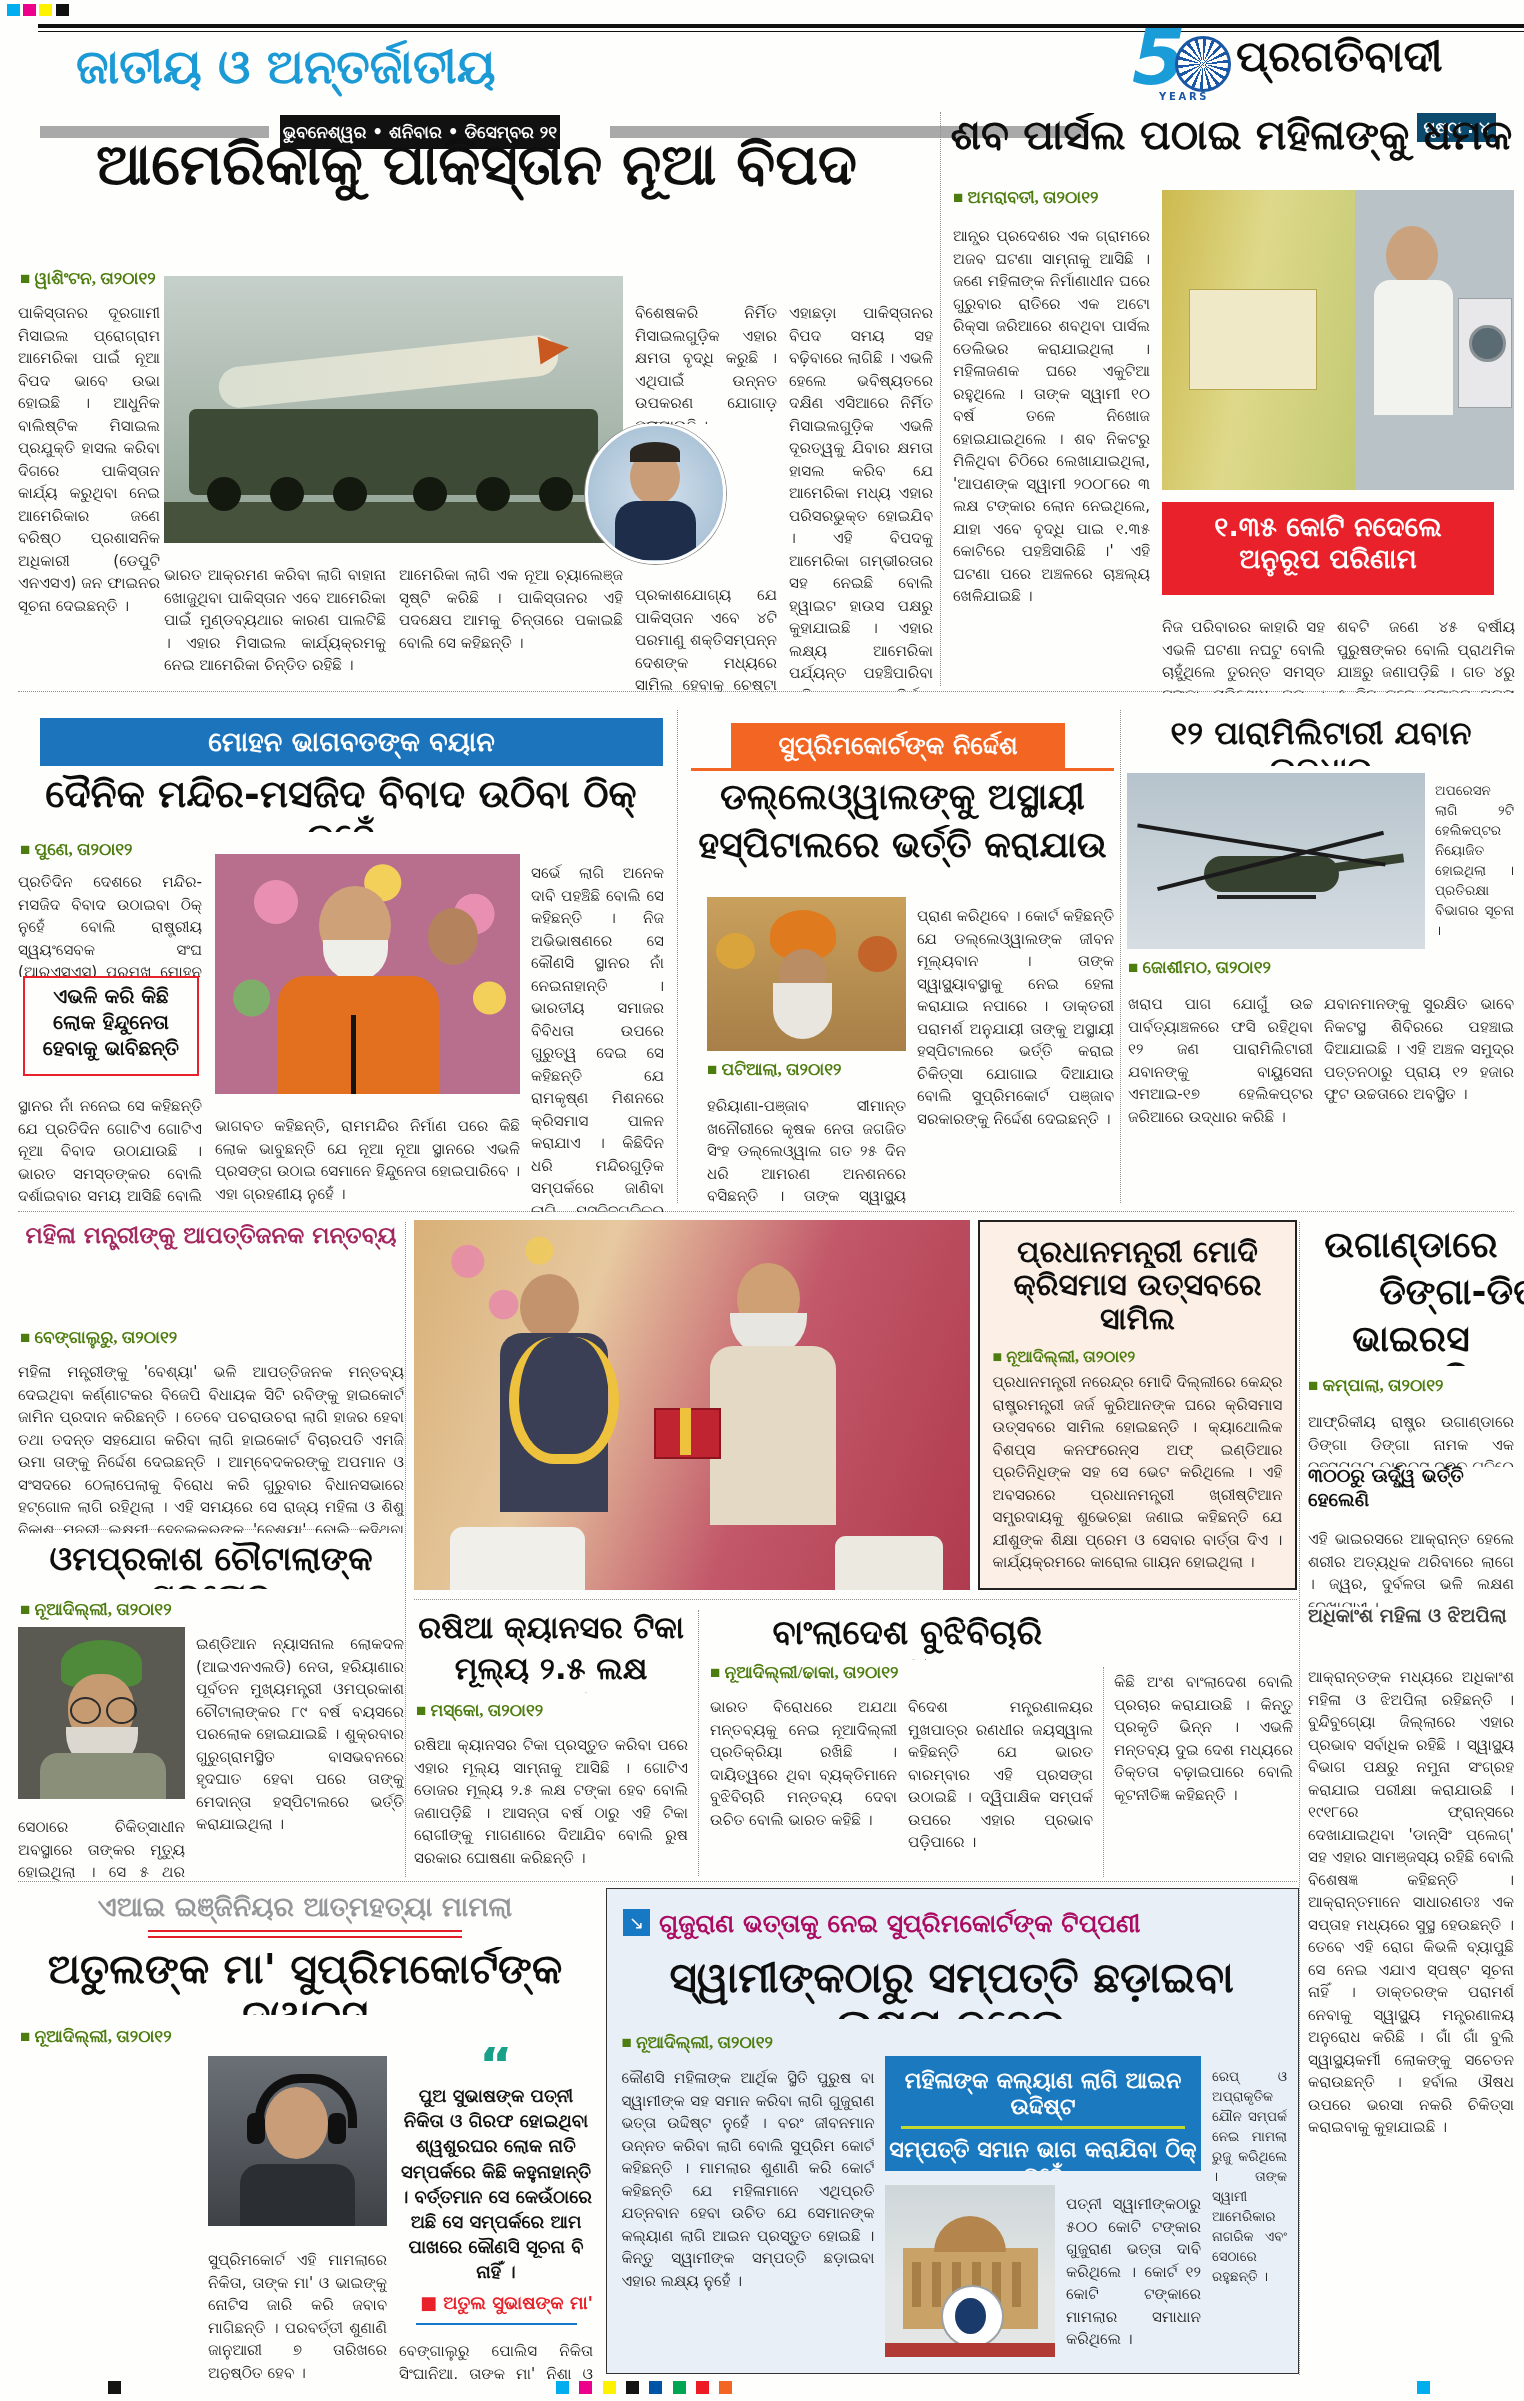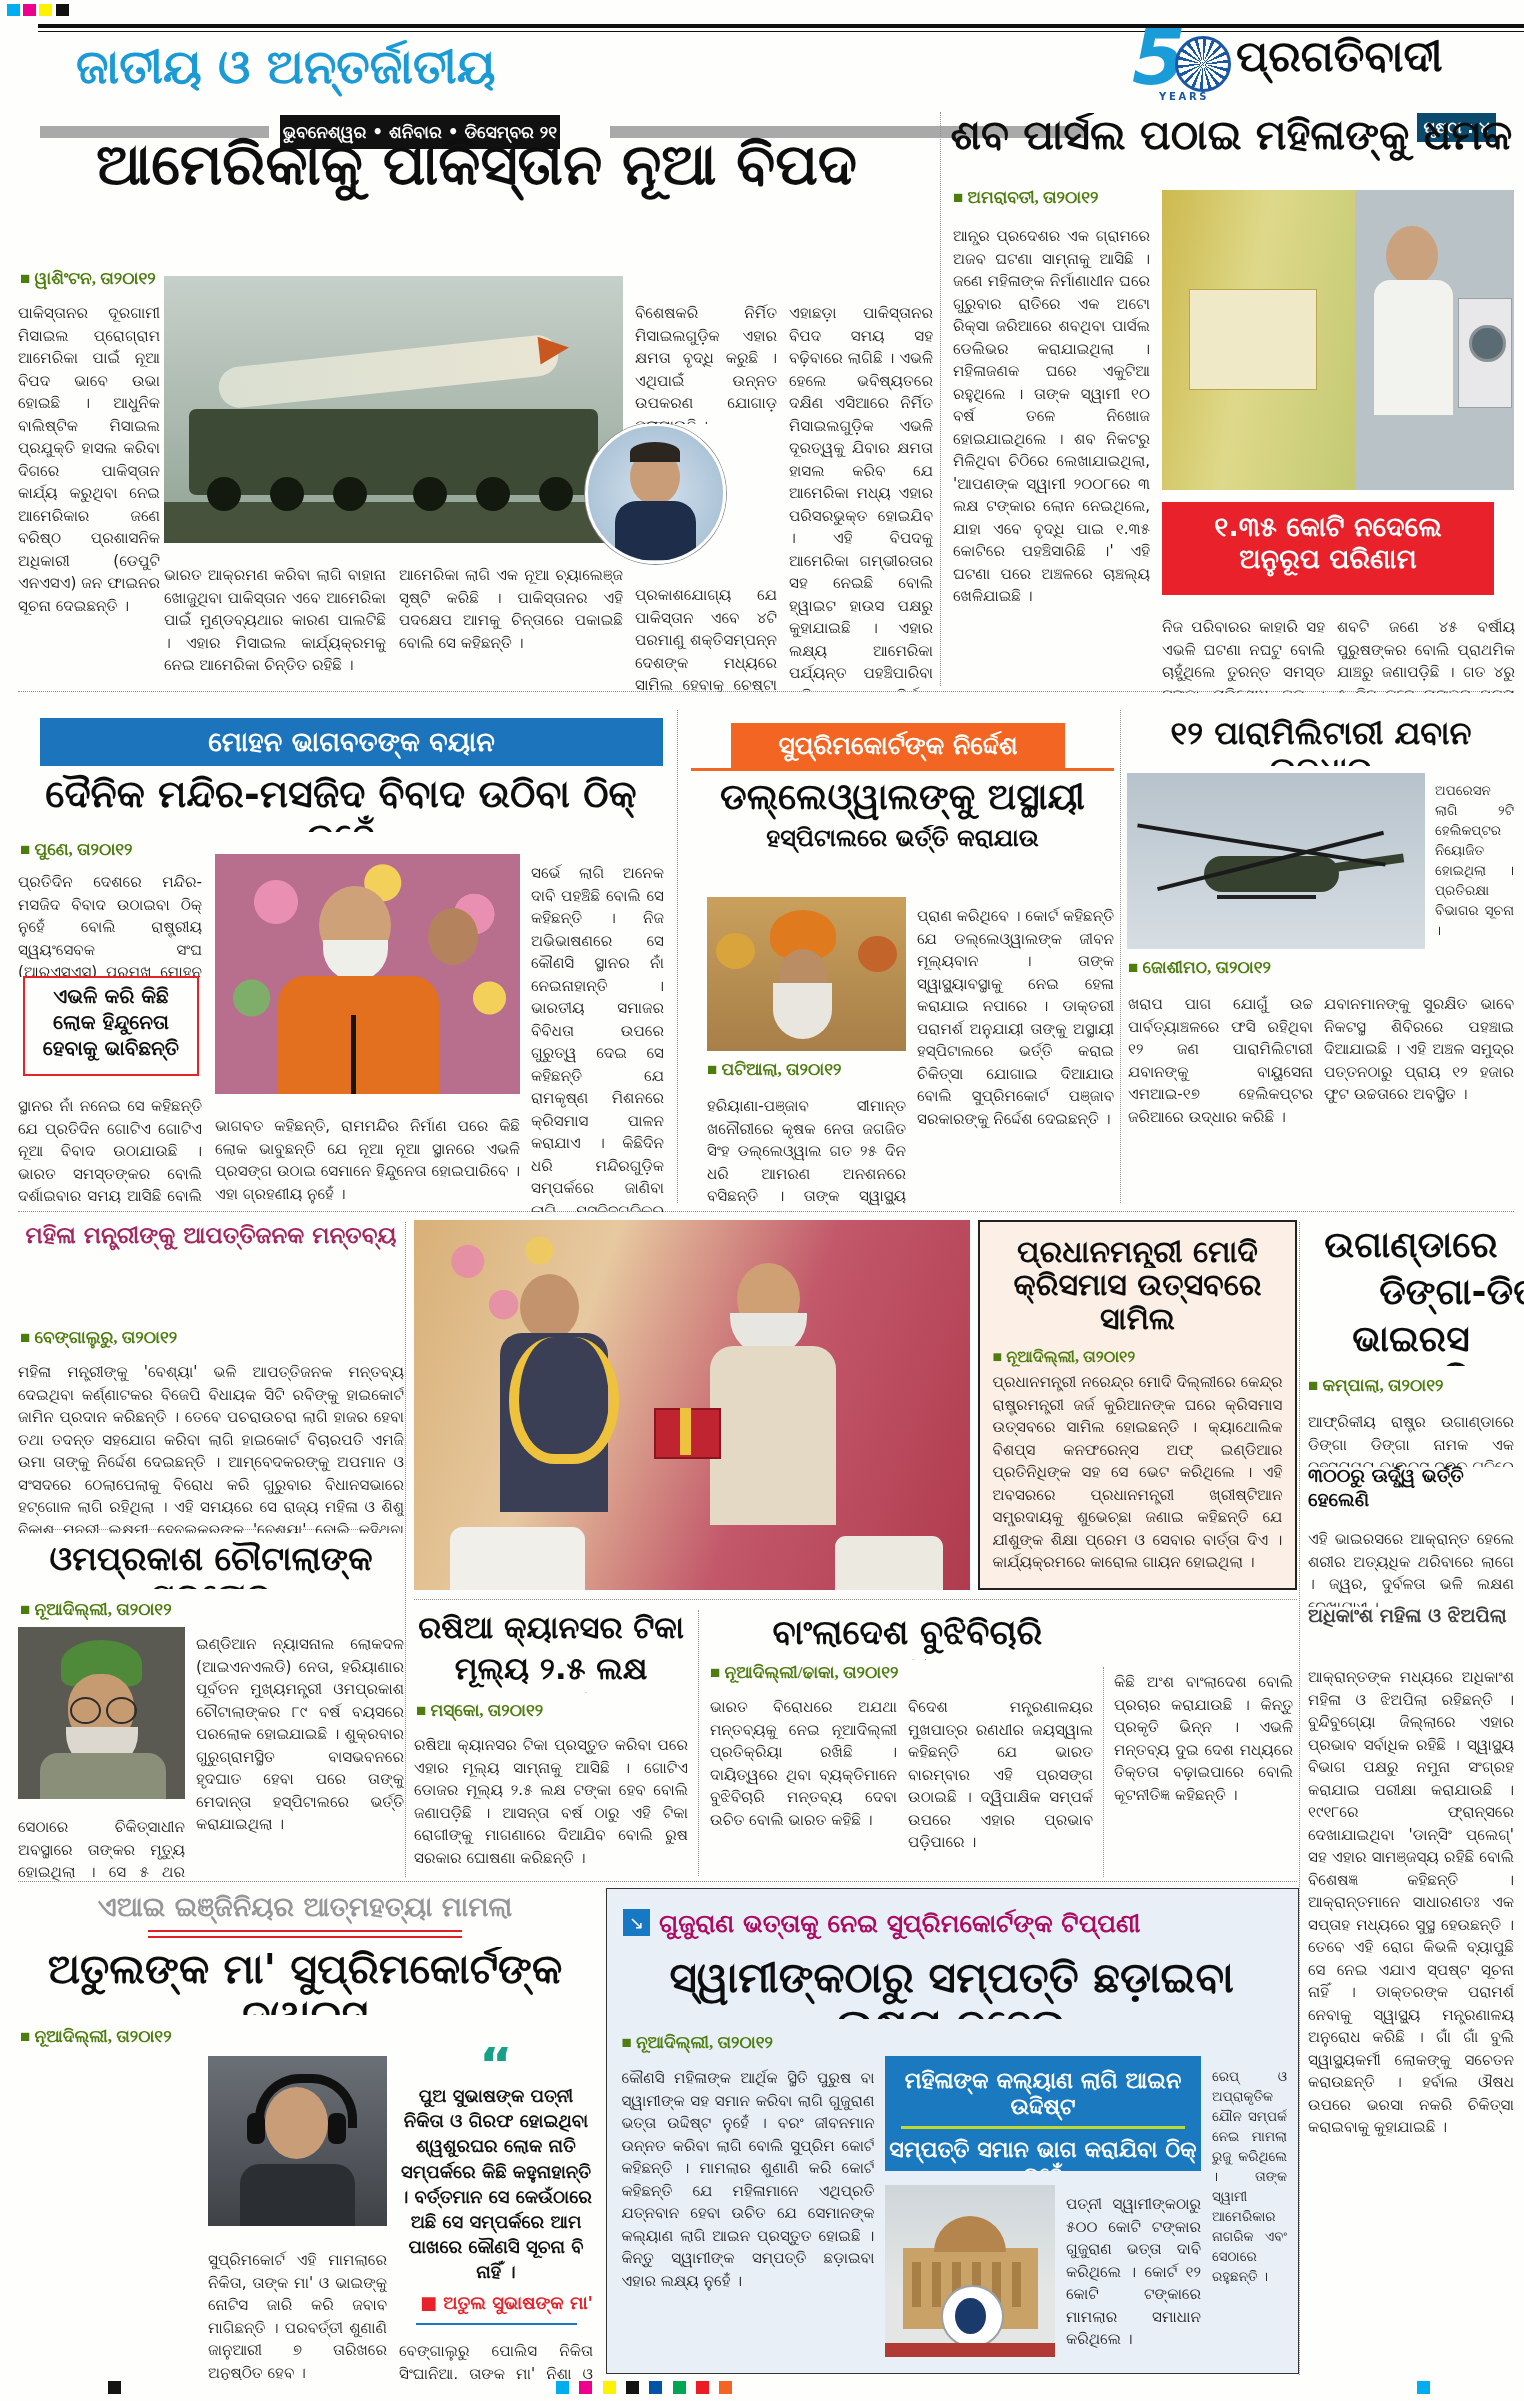--- a/index.html
+++ b/index.html
@@ -103,21 +103,21 @@
 
   <div class="abs body" style="left:18px;top:863px;width:184px;height:106px">ପ୍ରତିଦିନ ଦେଶରେ ମନ୍ଦିର-ମସଜିଦ ବିବାଦ ଉଠାଇବା ଠିକ୍ ନୁହେଁ ବୋଲି ରାଷ୍ଟ୍ରୀୟ ସ୍ୱୟଂସେବକ ସଂଘ (ଆରଏସଏସ) ପ୍ରମୁଖ ମୋହନ ଭାଗବତ ଚିନ୍ତା ପ୍ରକଟ କରିଛନ୍ତି ।</div>
   <div class="abs" style="left:23px;top:976px;width:176px;height:100px;border:2.7px solid #e8212a;font-weight:800;font-size:20px;line-height:1.3;text-align:center;color:#111;padding:5.4px 3.6px;box-sizing:border-box;overflow:hidden">ଏଭଳି କରି କିଛି ଲୋକ ହିନ୍ଦୁନେତା ହେବାକୁ ଭାବିଛନ୍ତି</div>
   <div class="abs body" style="left:18px;top:1087px;width:184px;height:115px">ସ୍ଥାନର ନାଁ ନନେଇ ସେ କହିଛନ୍ତି ଯେ ପ୍ରତିଦିନ ଗୋଟିଏ ଗୋଟିଏ ନୂଆ ବିବାଦ ଉଠାଯାଉଛି । ଭାରତ ସମସ୍ତଙ୍କର ବୋଲି ଦର୍ଶାଇବାର ସମୟ ଆସିଛି ବୋଲି ମଧ୍ୟ ସେ କହିଛନ୍ତି ।</div>
   <div class="abs body" style="left:531px;top:854px;width:133px;height:350px">ସର୍ଭେ ଲାଗି ଅନେକ ଦାବି ପହଞ୍ଚିଛି ବୋଲି ସେ କହିଛନ୍ତି । ନିଜ ଅଭିଭାଷଣରେ ସେ କୌଣସି ସ୍ଥାନର ନାଁ ନେଇନାହାନ୍ତି । ଭାରତୀୟ ସମାଜର ବିବିଧତା ଉପରେ ଗୁରୁତ୍ୱ ଦେଇ ସେ କହିଛନ୍ତି ଯେ ରାମକୃଷ୍ଣ ମିଶନରେ କ୍ରିସମାସ ପାଳନ କରାଯାଏ । କିଛିଦିନ ଧରି ମନ୍ଦିରଗୁଡ଼ିକ ସମ୍ପର୍କରେ ଜାଣିବା ଲାଗି ମସଜିଦଗୁଡ଼ିକର ସର୍ଭେ ଦାବି ହେଉଛି ।</div>
   <div class="abs body" style="left:215px;top:1107px;width:305px;height:95px">ଭାଗବତ କହିଛନ୍ତି, ରାମମନ୍ଦିର ନିର୍ମାଣ ପରେ କିଛି ଲୋକ ଭାବୁଛନ୍ତି ଯେ ନୂଆ ନୂଆ ସ୍ଥାନରେ ଏଭଳି ପ୍ରସଙ୍ଗ ଉଠାଇ ସେମାନେ ହିନ୍ଦୁନେତା ହୋଇପାରିବେ । ଏହା ଗ୍ରହଣୀୟ ନୁହେଁ ।</div>
 
   <div class="abs bar" style="left:731px;top:723px;width:334px;height:45px;background:#f26522;font-size:25px;line-height:45px">ସୁପ୍ରିମକୋର୍ଟଙ୍କ ନିର୍ଦ୍ଦେଶ</div>
   <div class="abs" style="left:691px;top:768px;width:423px;height:2.7px;background:#f26522"></div>
   <div class="abs hl" style="left:691px;top:777px;width:423px;height:47px;font-size:36px">ଡଲ୍ଲେଓ୍ୱାଲଙ୍କୁ ଅସ୍ଥାୟୀ</div>
-  <div class="abs hl" style="left:691px;top:825px;width:423px;height:47px;font-size:24px">ହସ୍ପିଟାଲରେ ଭର୍ତ୍ତି କରାଯାଉ</div>
+  <div class="abs hl" style="left:691px;top:825px;width:423px;height:47px;font-size:36px">ହସ୍ପିଟାଲରେ ଭର୍ତ୍ତି କରାଯାଉ</div>
 
   <div class="photo" style="left:707px;top:897px;width:199px;height:154px;background:linear-gradient(#c9a05c,#a77f48)">
     <div class="abs" style="left:63px;top:12.6px;width:66px;height:50px;border-radius:50% 50% 40% 40%;background:#e07a1e"></div>
     <div class="abs" style="left:72px;top:52px;width:48px;height:50px;border-radius:50%;background:#bb8d64"></div>
     <div class="abs" style="left:66px;top:86px;width:59px;height:56px;border-radius:0 0 32px 32px;background:#e8e6df"></div>
     <div class="abs" style="left:9px;top:36px;width:39px;height:36px;border-radius:50%;background:#d9a43c"></div>
     <div class="abs" style="left:151px;top:39px;width:39px;height:36px;border-radius:50%;background:#c3652a"></div>
   </div>
   <div class="abs by" style="left:707px;top:1060px;width:199px;height:21.5px">■ ପଟିଆଲା, ତା୨୦ା୧୨</div>
   <div class="abs body" style="left:917px;top:897px;width:197px;height:307px">ପ୍ରାଣ କରିଥିବେ । କୋର୍ଟ କହିଛନ୍ତି ଯେ ଡଲ୍ଲେଓ୍ୱାଲଙ୍କ ଜୀବନ ମୂଲ୍ୟବାନ । ତାଙ୍କ ସ୍ୱାସ୍ଥ୍ୟାବସ୍ଥାକୁ ନେଇ ହେଳା କରାଯାଇ ନପାରେ । ଡାକ୍ତରୀ ପରାମର୍ଶ ଅନୁଯାୟୀ ତାଙ୍କୁ ଅସ୍ଥାୟୀ ହସ୍ପିଟାଲରେ ଭର୍ତ୍ତି କରାଇ ଚିକିତ୍ସା ଯୋଗାଇ ଦିଆଯାଉ ବୋଲି ସୁପ୍ରିମକୋର୍ଟ ପଞ୍ଜାବ ସରକାରଙ୍କୁ ନିର୍ଦ୍ଦେଶ ଦେଇଛନ୍ତି ।</div>

